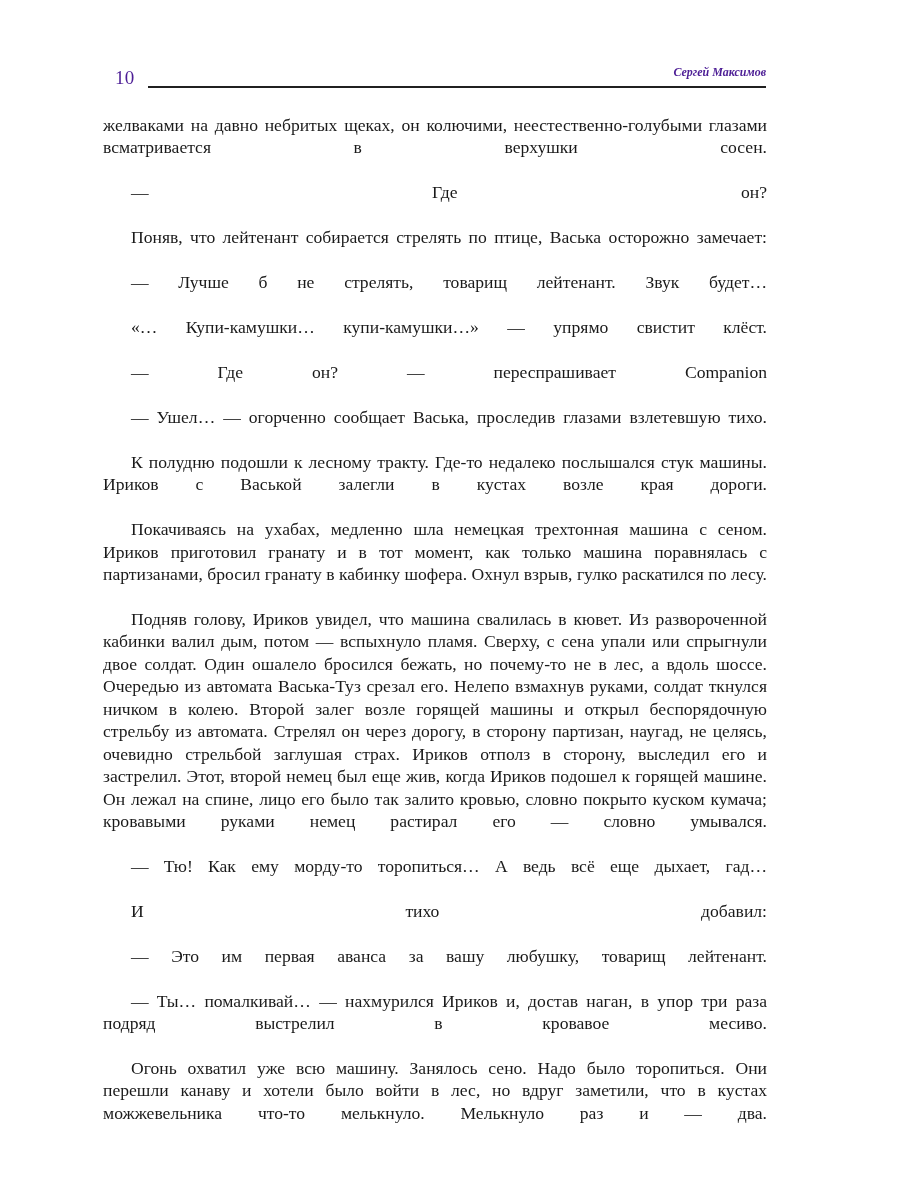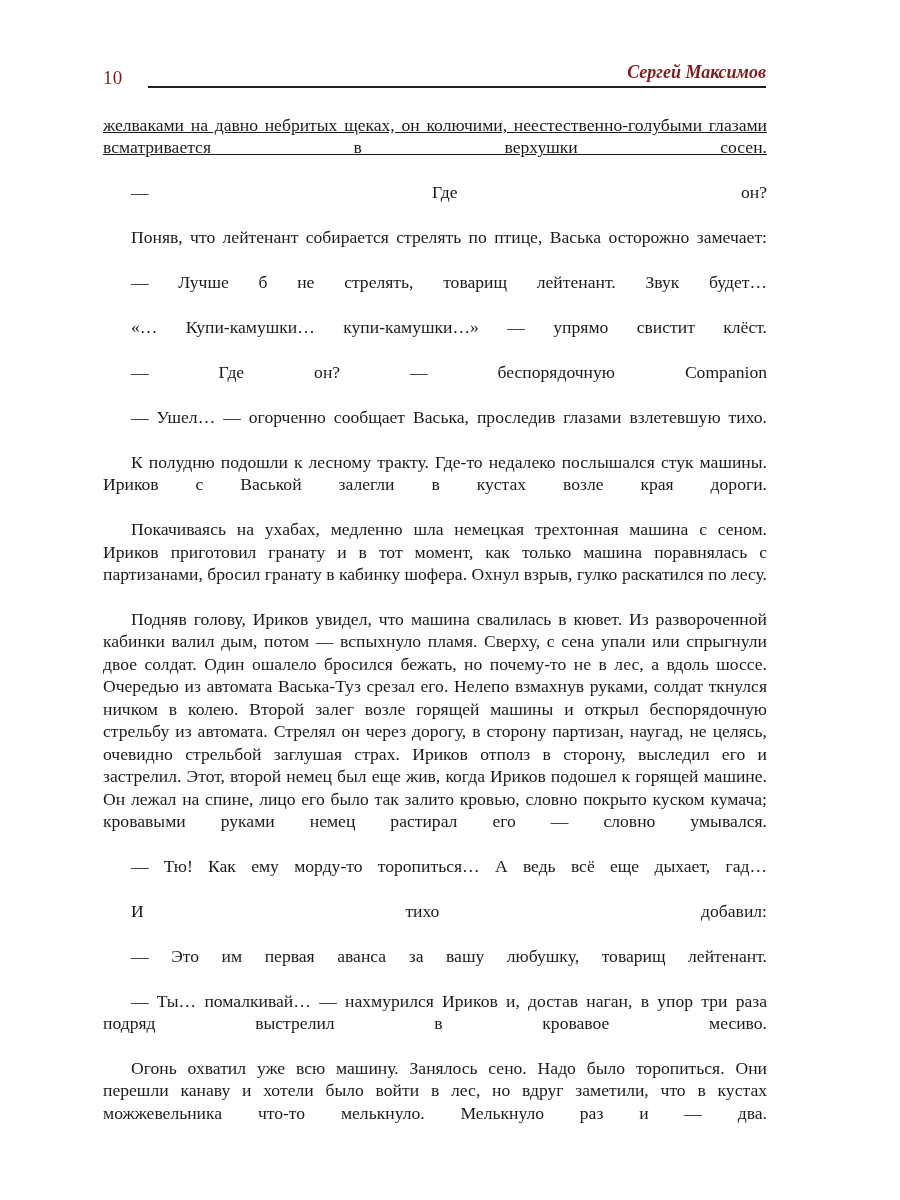--- a/index.html
+++ b/index.html
@@ -28,38 +28,38 @@
   .running-head {
     position: absolute;
     left: 103px;
     top: 62px;
     width: 663px;
     height: 30px;
   }
 
   .folio {
     position: absolute;
-    left: 0px;
+    left: 12px;
     top: 6px;
     font-size: 19px;
     line-height: 20px;
     letter-spacing: 0.2px;
-    color: #7f1d1d;
+    color: #4c1d95;
     font-family: "Liberation Serif", "DejaVu Serif", serif;
   }
 
   .head-author {
     position: absolute;
     right: 0px;
     top: 0px;
-    font-size: 18px;
+    font-size: 12px;
     line-height: 20px;
     font-style: italic;
     font-weight: bold;
-    color: #7f1d1d;
+    color: #4c1d95;
     white-space: nowrap;
     font-family: "Liberation Serif", "DejaVu Serif", serif;
   }
 
   .head-rule {
     position: absolute;
     left: 45px;
     right: 0px;
     top: 24px;
     height: 0;
@@ -82,21 +82,20 @@
     text-align: justify;
     text-justify: inter-word;
     text-indent: 28px;
     hyphens: manual;
     -webkit-hyphens: manual;
     word-spacing: 0.1px;
   }
 
   p.para.noindent {
     text-indent: 0;
-    text-decoration: underline;
   }
 
   
   p.para::after {
     content: "";
     display: inline-block;
     width: 100%;
   }
 </style>
 </head>
@@ -109,21 +108,21 @@
     <div class="head-author">Сергей Максимов</div>
     <div class="head-rule"></div>
   </div>
 
   <div class="textblock">
     <p class="para noindent">желваками на давно небритых щеках, он колючими, неестественно-голубыми глазами всматривается в верхушки сосен.</p>
     <p class="para">— Где он?</p>
     <p class="para">Поняв, что лейтенант собирается стрелять по птице, Васька осторожно замечает:</p>
     <p class="para">— Лучше б не стрелять, товарищ лейтенант. Звук будет…</p>
     <p class="para">«… Купи-камушки… купи-камушки…» — упрямо свистит клёст.</p>
-    <p class="para">— Где он? — беспорядочную Companion</p>
+    <p class="para">— Где он? — переспрашивает Companion</p>
     <p class="para">— Ушел… — огорченно сообщает Васька, проследив глазами взлетевшую тихо.</p>
     <p class="para">К полудню подошли к лесному тракту. Где-то недалеко послышался стук машины. Ириков с Васькой залегли в кустах возле края дороги.</p>
     <p class="para">Покачиваясь на ухабах, медленно шла немецкая трехтонная машина с сеном. Ириков приготовил гранату и в тот момент, как только машина поравнялась с партизанами, бросил гранату в кабинку шофера. Охнул взрыв, гулко раскатился по лесу.</p>
     <p class="para">Подняв голову, Ириков увидел, что машина свалилась в кювет. Из развороченной кабинки валил дым, потом — вспыхнуло пламя. Сверху, с сена упали или спрыгнули двое солдат. Один ошалело бросился бежать, но почему-то не в лес, а вдоль шоссе. Очередью из автомата Васька-Туз срезал его. Нелепо взмахнув руками, солдат ткнулся ничком в колею. Второй залег возле горящей машины и открыл беспорядочную стрельбу из автомата. Стрелял он через дорогу, в сторону партизан, наугад, не целясь, очевидно стрельбой заглушая страх. Ириков отполз в сторону, выследил его и застрелил. Этот, второй немец был еще жив, когда Ириков подошел к горящей машине. Он лежал на спине, лицо его было так залито кровью, словно покрыто куском кумача; кровавыми руками немец растирал его — словно умывался.</p>
     <p class="para">— Тю! Как ему морду-то торопиться… А ведь всё еще дыхает, гад…</p>
     <p class="para">И тихо добавил:</p>
     <p class="para">— Это им первая аванса за вашу любушку, товарищ лейтенант.</p>
     <p class="para">— Ты… помалкивай… — нахмурился Ириков и, достав наган, в упор три раза подряд выстрелил в кровавое месиво.</p>
     <p class="para">Огонь охватил уже всю машину. Занялось сено. Надо было торопиться. Они перешли канаву и хотели было войти в лес, но вдруг заметили, что в кустах можжевельника что-то мелькнуло. Мелькнуло раз и — два.</p>
 

